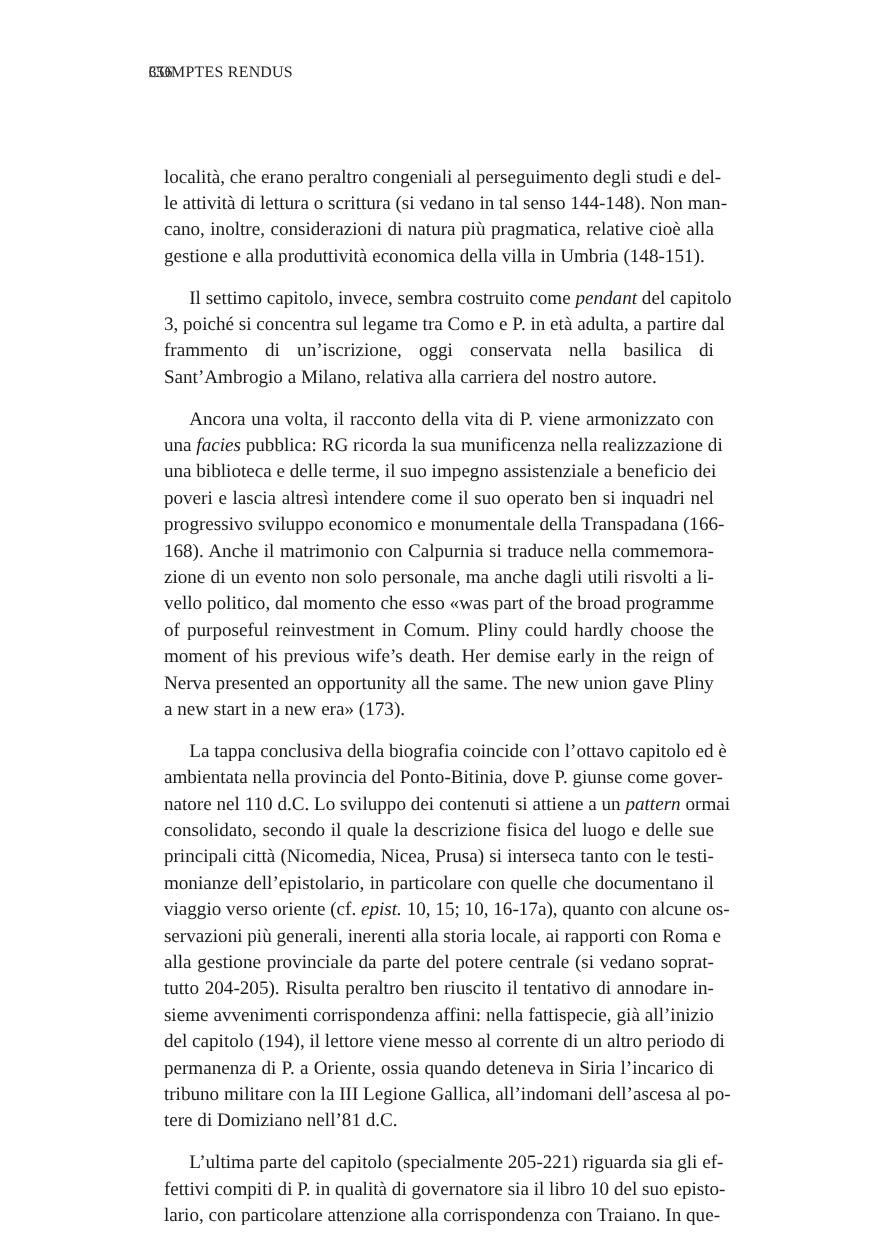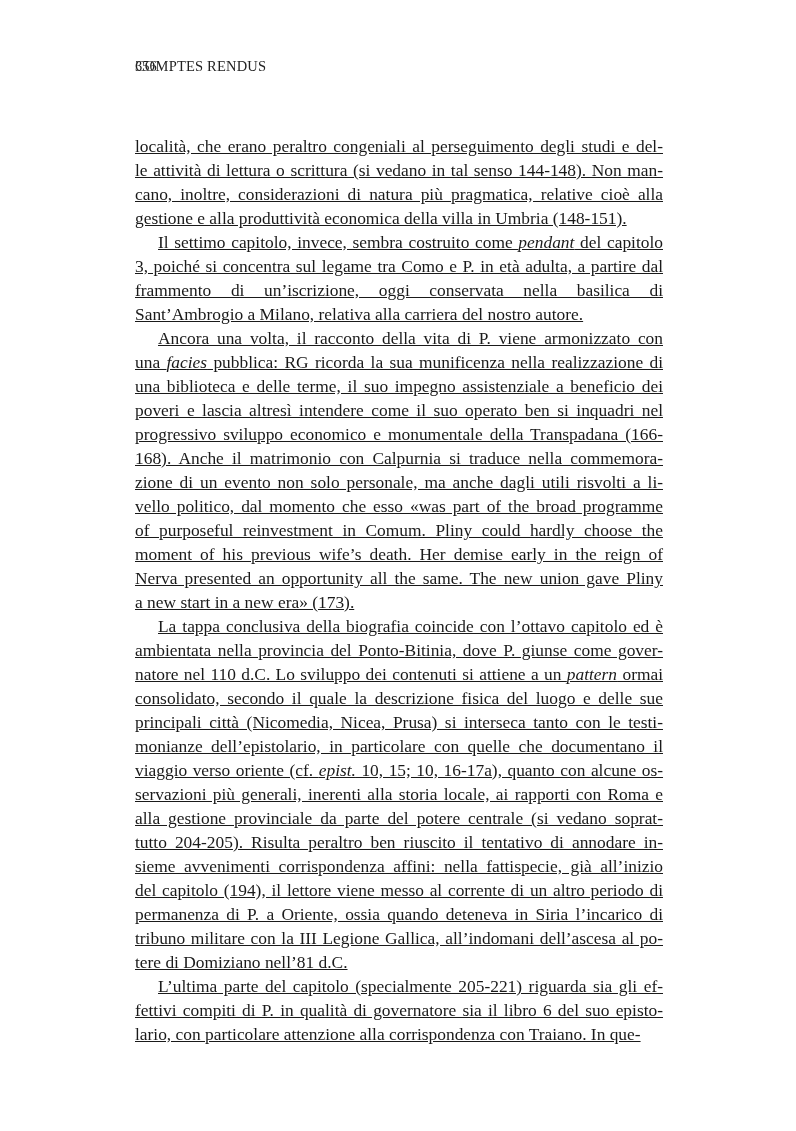--- a/index.html
+++ b/index.html
@@ -8,21 +8,21 @@
   .header { position: absolute; top: 58px; left: 135px; width: 528px; height: 20px;
             font-family: "Liberation Serif", "DejaVu Serif", serif; font-size: 14.5px; color: #222; }
   .page-number { position: absolute; left: 0; top: 0; }
   .running-title { position: absolute; left: 0; right: 0; top: 0; text-align: left; letter-spacing: 0.2px; }
   .body { position: absolute; left: 135px; top: 134px; width: 528px;
           font-family: "Liberation Serif", "DejaVu Serif", serif; font-size: 17.4px; color: #1a1a1a; }
   .line { display: block; height: 24px; line-height: 24px; white-space: nowrap;
           text-align: justify; text-align-last: justify; }
   .line.last { text-align-last: left; }
   .line.indent { padding-left: 23px; }
-  .para { margin: 0; text-decoration: underline; }
+  .para { margin: 14px; }
 </style>
 </head>
 <body>
 
 <div class="page">
   <div class="header">
     <span class="page-number">356</span>
     <span class="running-title">COMPTES RENDUS</span>
   </div>
 
@@ -65,17 +65,17 @@
         <span class="line">alla gestione provinciale da parte del potere centrale (si vedano soprat-</span>
         <span class="line">tutto 204-205). Risulta peraltro ben riuscito il tentativo di annodare in-</span>
         <span class="line">sieme avvenimenti corrispondenza affini: nella fattispecie, già all’inizio</span>
         <span class="line">del capitolo (194), il lettore viene messo al corrente di un altro periodo di</span>
         <span class="line">permanenza di P. a Oriente, ossia quando deteneva in Siria l’incarico di</span>
         <span class="line">tribuno militare con la III Legione Gallica, all’indomani dell’ascesa al po-</span>
         <span class="line last">tere di Domiziano nell’81 d.C.</span>
       </div>
       <div class="para">
         <span class="line indent">L’ultima parte del capitolo (specialmente 205-221) riguarda sia gli ef-</span>
-        <span class="line">fettivi compiti di P. in qualità di governatore sia il libro 6 del suo episto-</span>
+        <span class="line">fettivi compiti di P. in qualità di governatore sia il libro 10 del suo episto-</span>
         <span class="line last">lario, con particolare attenzione alla corrispondenza con Traiano. In que-</span>
       </div>
     </div>
 </div>
 
 </body></html>

